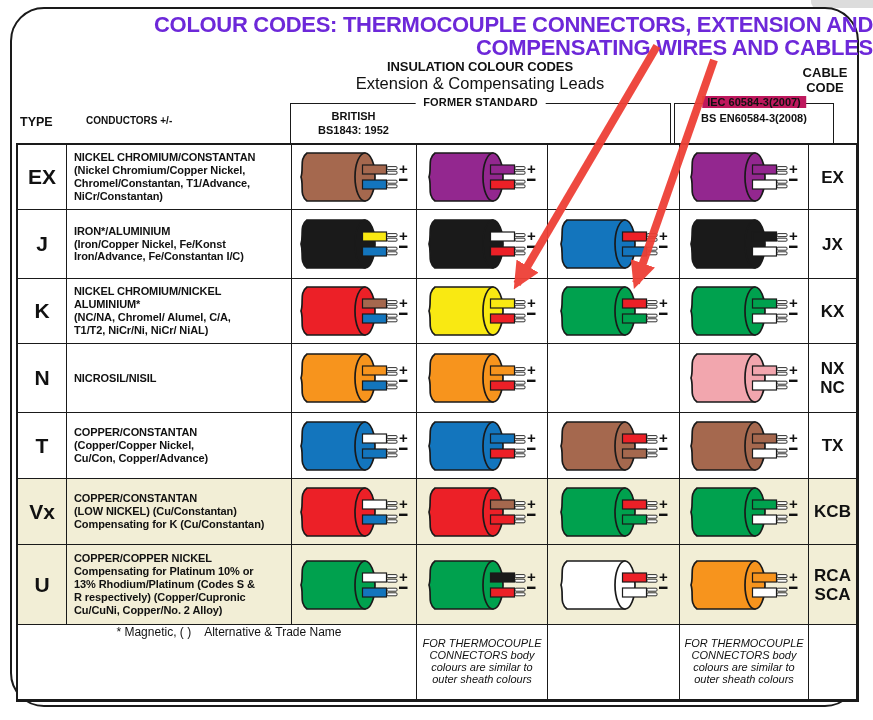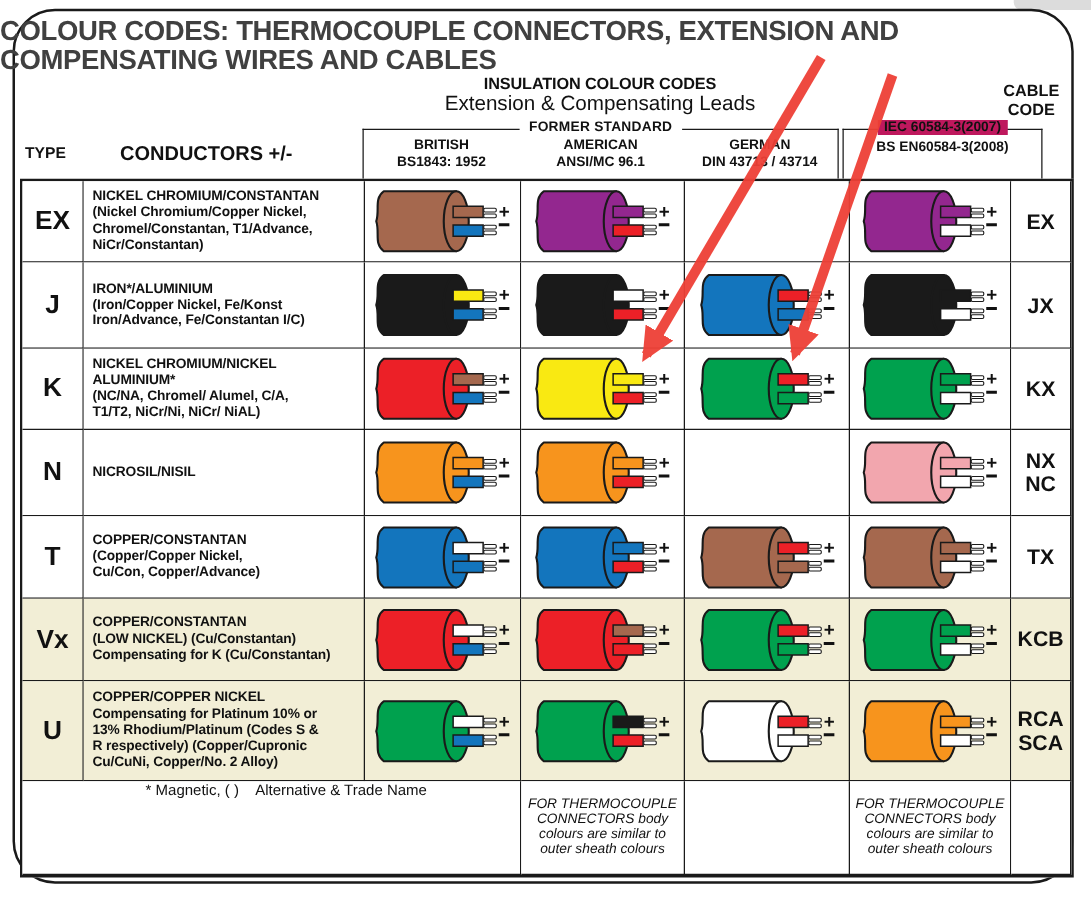--- a/index.html
+++ b/index.html
@@ -1,33 +1,33 @@
 <!DOCTYPE html>
 <html><head>
 <meta charset="utf-8">
 <style>
   html,body{margin:0;padding:0;background:#fff;}
   .page{position:relative;width:873px;height:720px;background:#fff;overflow:hidden;
         font-family:"Liberation Sans",sans-serif;color:#111;}
   .artifact{position:absolute;top:0;right:0;width:62px;height:8px;background:#dcdcdc;border-radius:0 0 0 6px;}
   .frame{position:absolute;left:10px;top:7px;width:845px;height:696px;border:2px solid #1a1a1a;border-radius:34px;}
-  .title{position:absolute;left:0;right:0;top:13px;text-align:left;color:#404040;
+  .title{position:absolute;left:0;right:0;top:13px;text-align:right;color:#6d28d9;
          font-weight:bold;font-size:22px;line-height:23px;letter-spacing:-0.3px;}
   .subtitle{position:absolute;left:250px;width:460px;top:59px;text-align:center;}
   .sub1{font-size:13px;font-weight:600;line-height:15px;letter-spacing:-0.1px;}
   .sub2{font-size:16.5px;font-weight:400;line-height:19px;}
   .cablecode-h{position:absolute;left:792px;top:66px;width:66px;text-align:center;
                font-size:13px;font-weight:600;line-height:14.5px;}
   .type-h{position:absolute;left:20px;top:115px;font-size:12.5px;font-weight:bold;}
-  .cond-h{position:absolute;left:96px;top:115px;font-size:16px;font-weight:bold;}
+  .cond-h{position:absolute;left:86px;top:115px;font-size:10px;font-weight:bold;}
   .fs-box{position:absolute;left:290px;top:103px;width:381px;height:40px;
           border:1.6px solid #1a1a1a;border-bottom:none;box-sizing:border-box;}
   .fs-label{position:absolute;top:-8px;left:50%;transform:translateX(-50%);background:#fff;
             padding:0 8px;font-size:11px;font-weight:bold;white-space:nowrap;letter-spacing:0.2px;text-align:right;}
-  .fs-cols{display:flex;height:100%;}
+  .fs-cols{display:flex;height:100%;flex-direction:column;}
   .fs-col{text-align:center;padding-top:6px;box-sizing:border-box;}
   .fs-name{font-size:11px;font-weight:600;line-height:13px;}
   .fs-spec{font-size:11px;font-weight:600;line-height:14px;}
   .iec-box{position:absolute;left:674px;top:103px;width:160px;height:40px;
            border:1.6px solid #1a1a1a;border-bottom:none;box-sizing:border-box;text-align:center;}
   .iec-l1{position:absolute;top:-8px;left:50%;transform:translateX(-50%);background:#be185d;
           padding:0 5px;font-size:11px;font-weight:600;white-space:nowrap;}
   .iec-l2{margin-top:8px;font-size:11px;font-weight:600;}
   .table{position:absolute;left:16px;top:143px;display:grid;background:#fff;
          grid-template-columns:49px 225px 125px 131px 132px 129px 48px;

